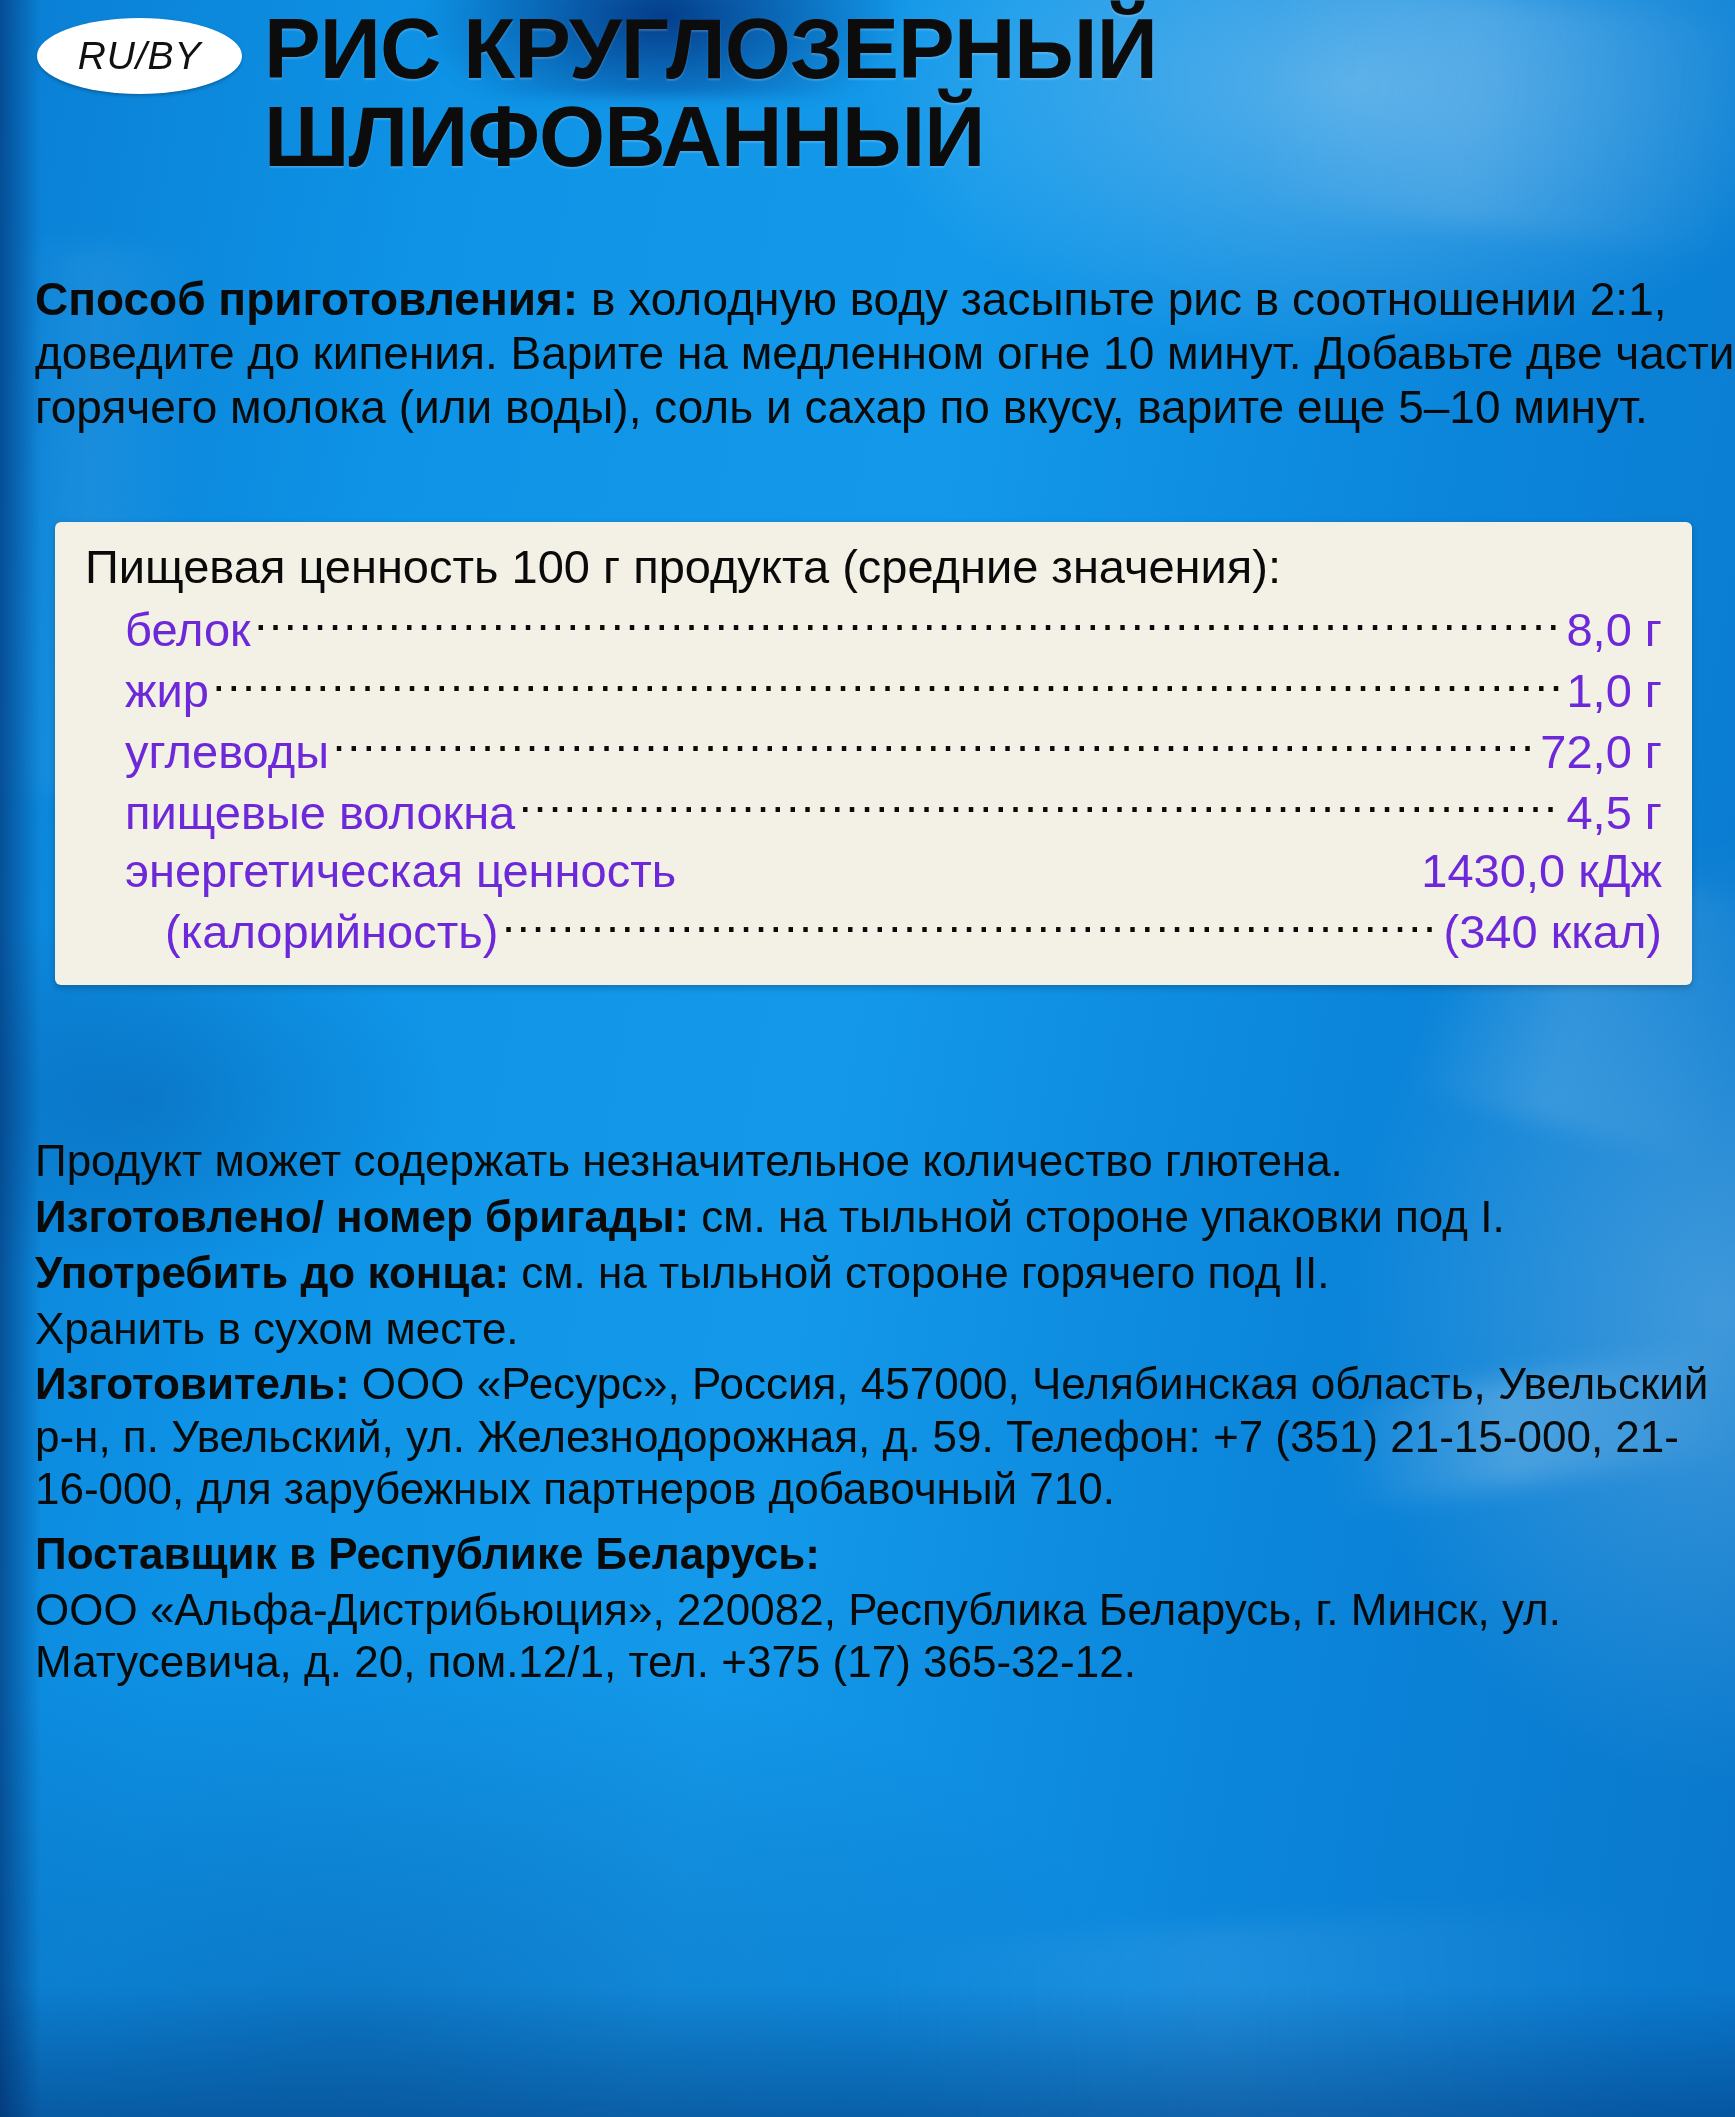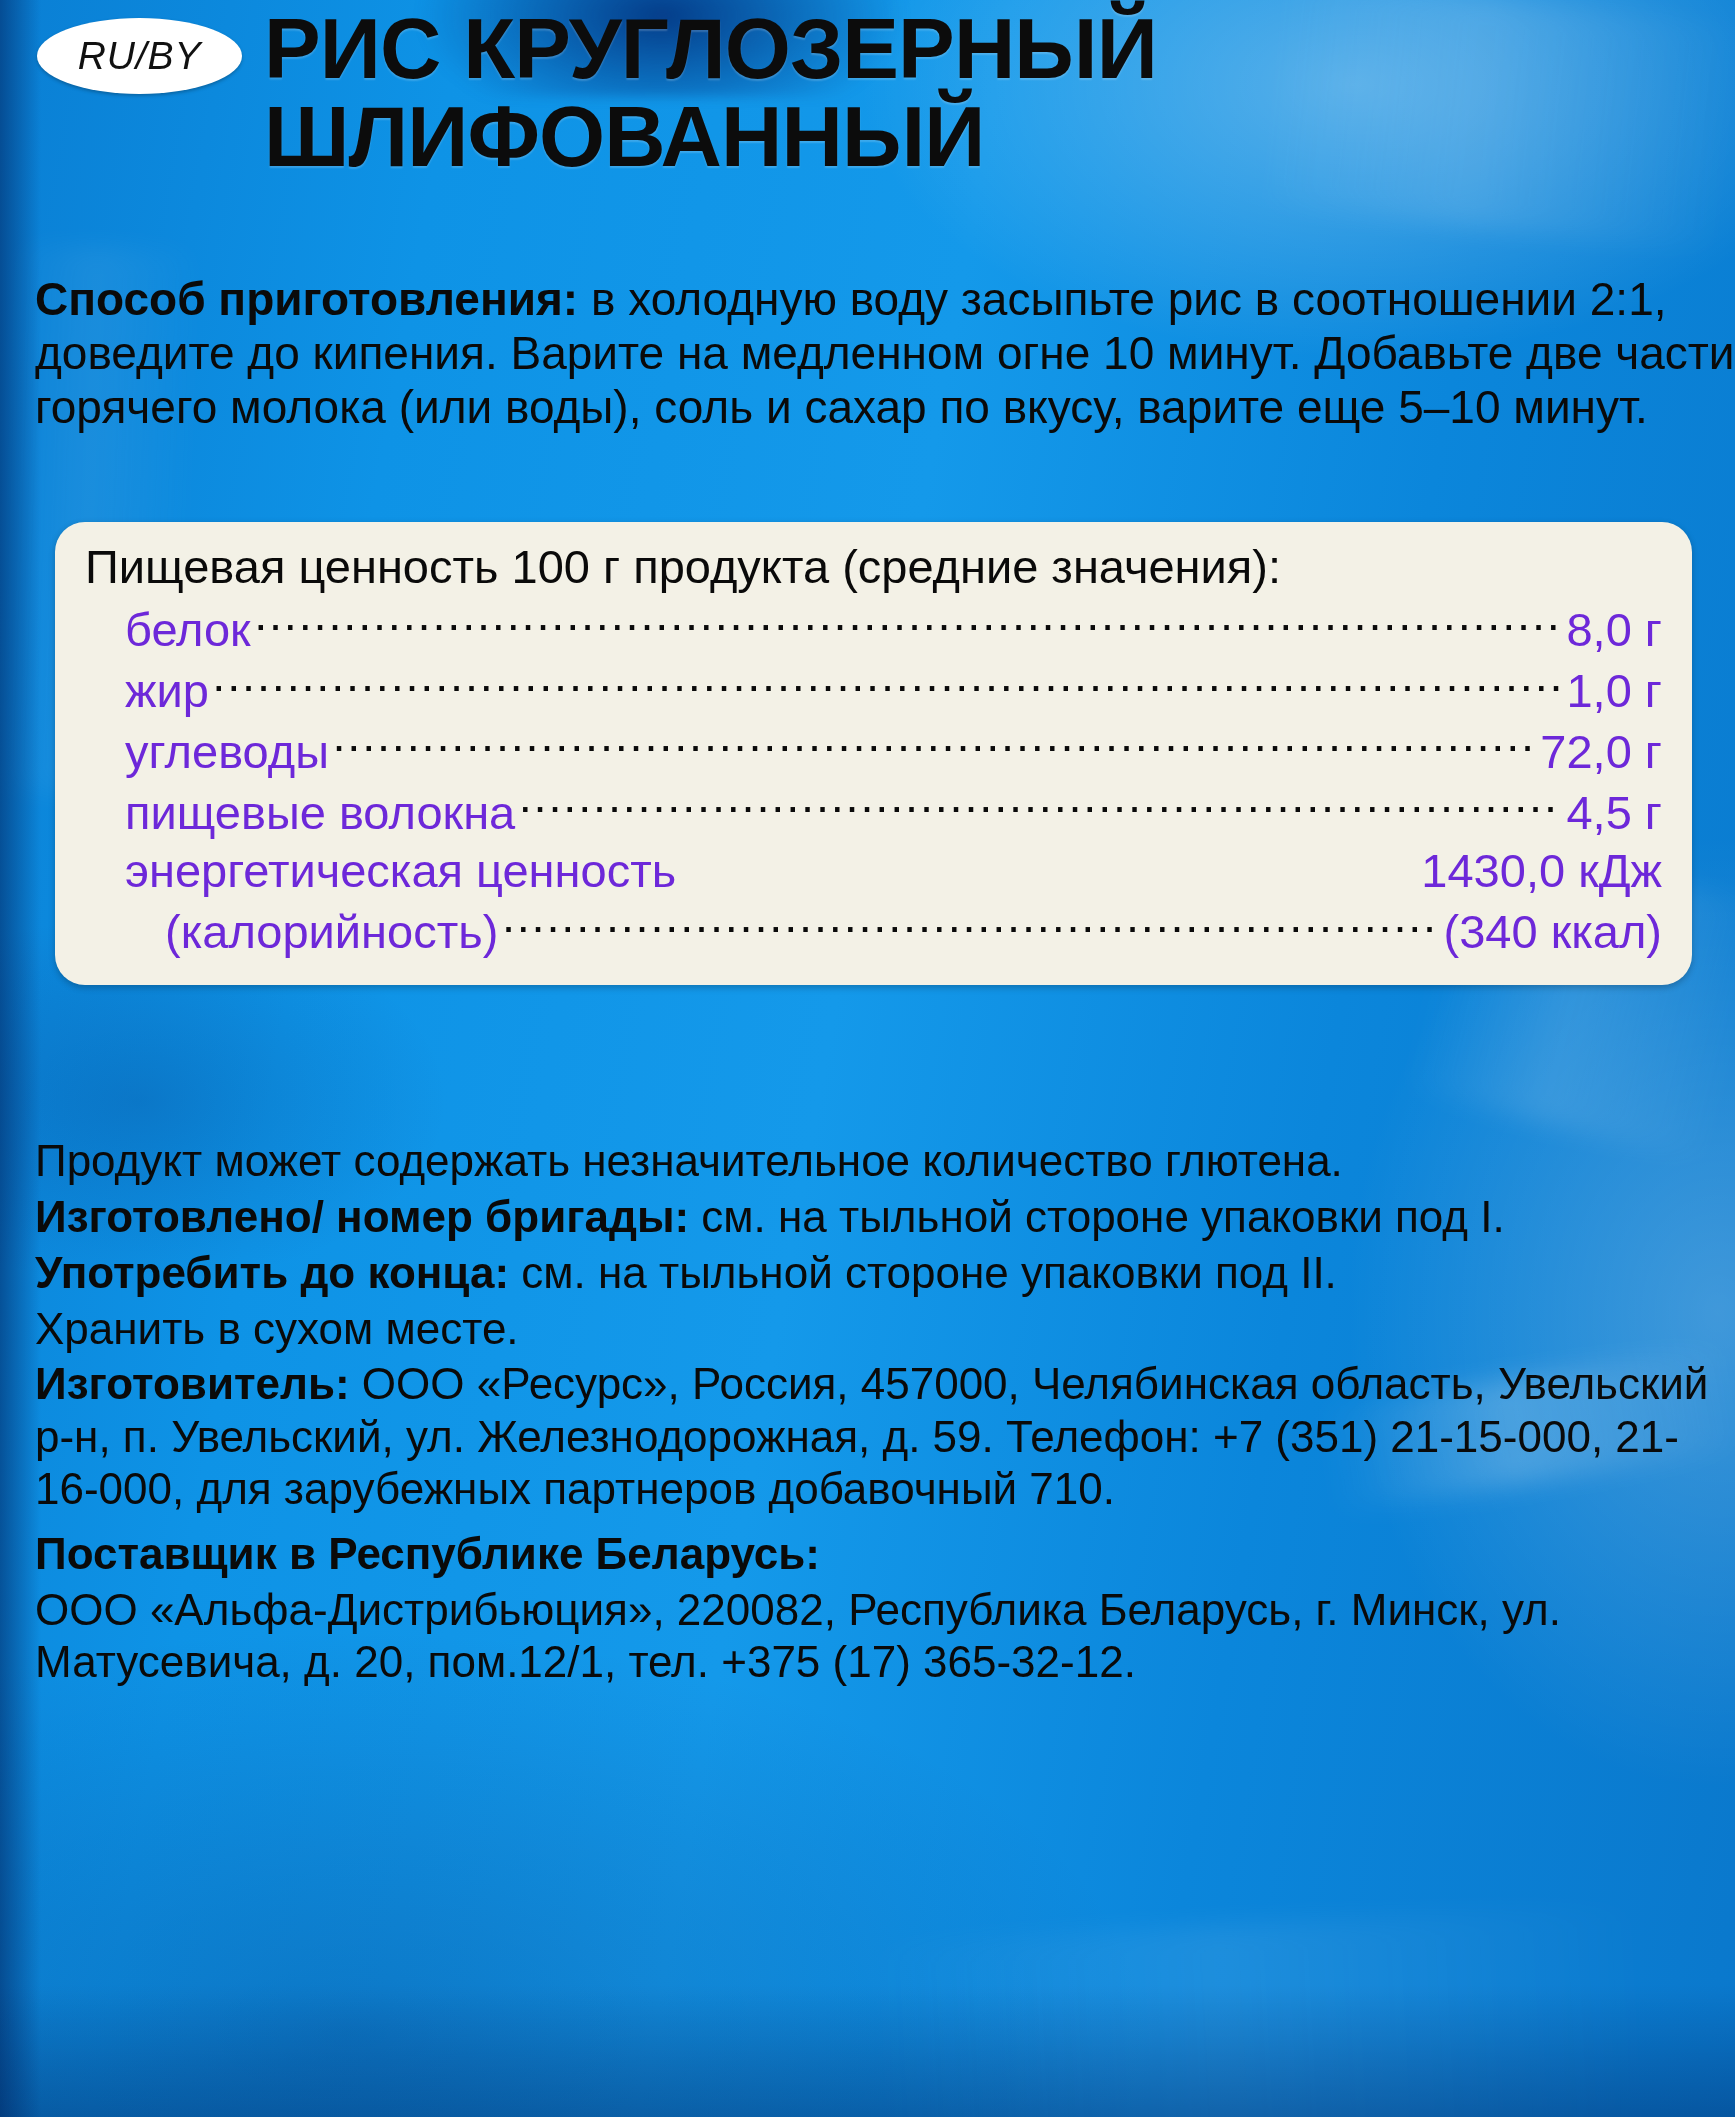--- a/index.html
+++ b/index.html
@@ -99,21 +99,21 @@
     color: #0a0a0a;
   }
   .prep b { font-weight: bold; }
 
   
   .nutrition {
     position: absolute;
     left: 55px; top: 522px;
     width: 1637px;
     background: #f3f1e6;
-    border-radius: 30px;
+    border-radius: 6px;
     box-shadow: 0 2.6px 6.2px rgba(0,0,0,0.22);
     padding: 19.4px 30px 23px 30px;
     box-sizing: border-box;
   }
   .nutrition-title {
     font-family: "Liberation Sans", sans-serif;
     font-size: 47px;
     line-height: 1.12;
     color: #0a0a0a;
     margin-bottom: 5.3px;
@@ -245,21 +245,21 @@
       </div>
     </div>
   </div>
 
   <div class="footer-text">
     <p>Продукт может содержать незначительное количество глютена.</p>
     <p>
       <b>Изготовлено/ номер бригады:</b><span> см. на тыльной стороне упаковки под I.</span>
     </p>
     <p>
-      <b>Употребить до конца:</b><span> см. на тыльной стороне упаковки под II.</span>
+      <b>Употребить до конца:</b><span> см. на тыльной стороне горячего под II.</span>
     </p>
     <p>Хранить в сухом месте.</p>
     <p>
       <b>Изготовитель:</b><span> ООО «Ресурс», Россия, 457000, Челябинская область, Увельский р-н, п. Увельский, ул. Железнодорожная, д. 59. Телефон: +7 (351) 21-15-000, 21-16-000, для зарубежных партнеров добавочный 710.</span>
     </p>
     <div class="gap"></div>
     <p><b>Поставщик в Республике Беларусь:</b></p>
     <p>ООО «Альфа-Дистрибьюция», 220082, Республика Беларусь, г. Минск, ул. Матусевича, д. 20, пом.12/1, тел. +375 (17) 365-32-12.</p>
   </div>
 

